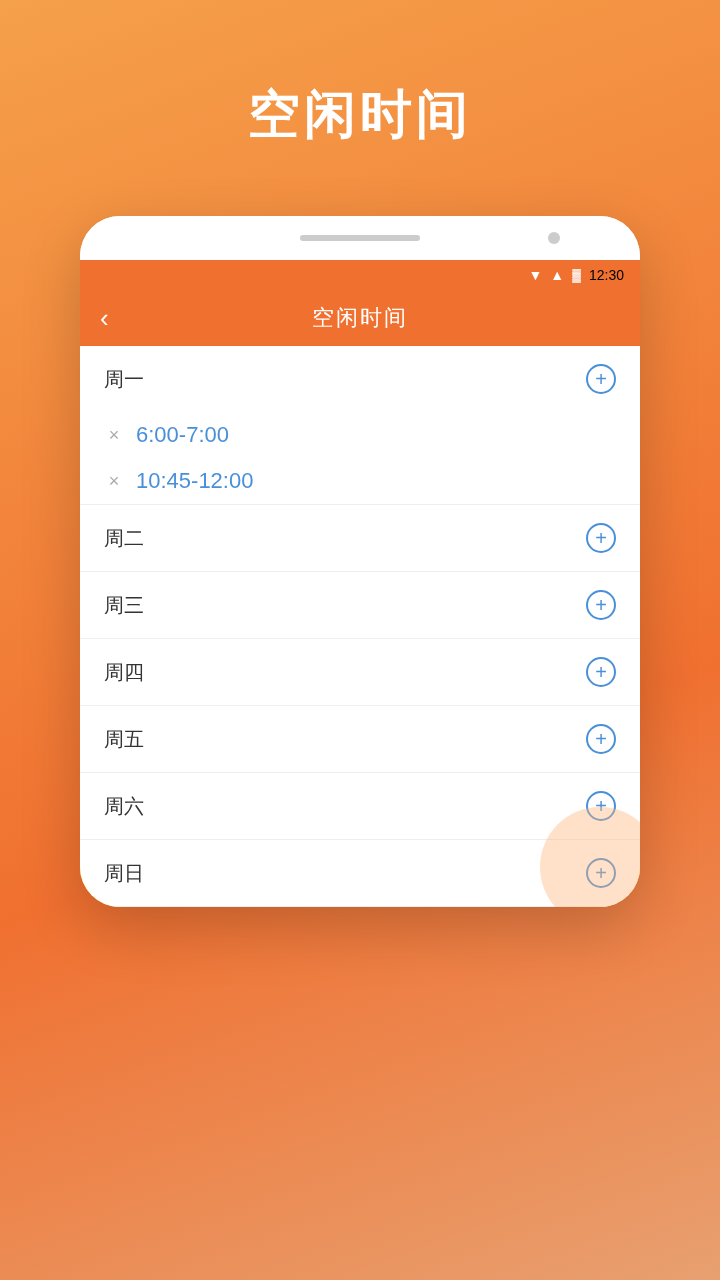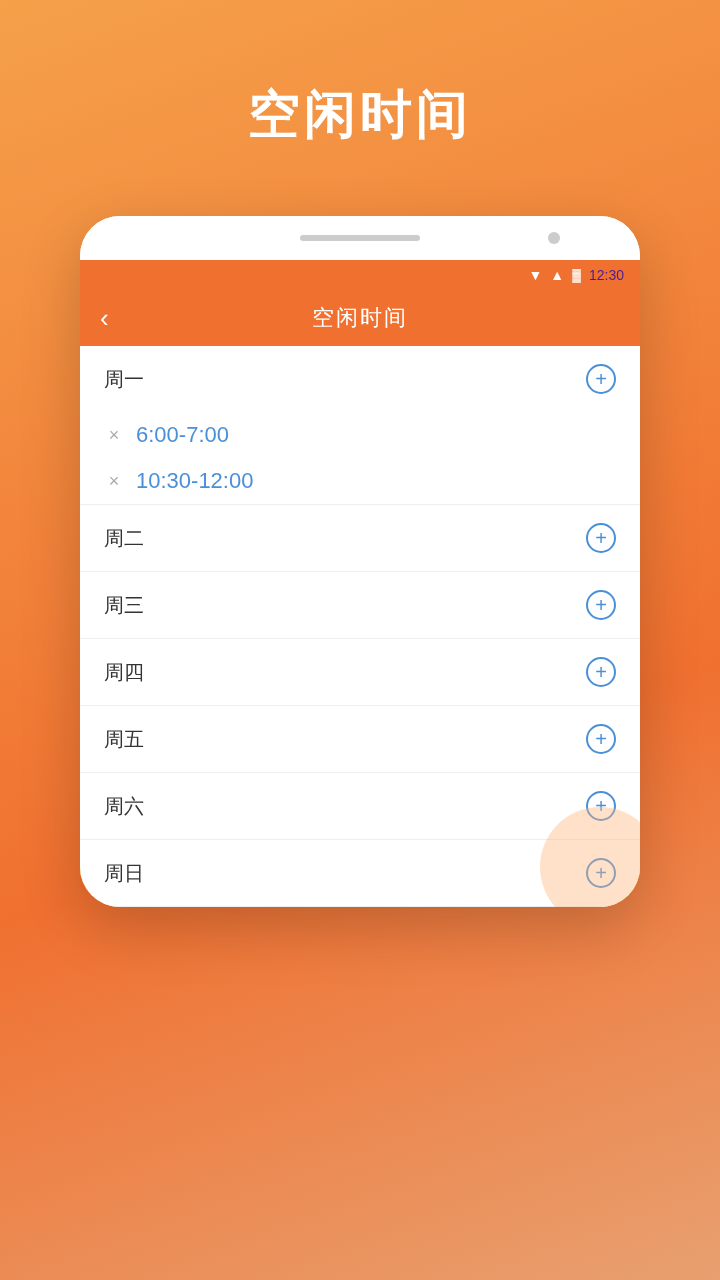--- a/index.html
+++ b/index.html
@@ -104,21 +104,21 @@
       color: white;
       font-size: 14px;
     }
 
     .status-battery {
       color: white;
       font-size: 12px;
     }
 
     .status-time {
-      color: #4c1d95;
+      color: #000000;
       font-size: 14px;
       font-weight: 500;
     }
 
     .app-nav-bar {
       background: #f07030;
       height: 56px;
       display: flex;
       align-items: center;
       justify-content: center;
@@ -246,21 +246,21 @@
         <div class="day-header">
           <span class="day-label">周一</span>
           <div class="add-btn">+</div>
         </div>
         <div class="time-slot">
           <div class="remove-btn">×</div>
           <span class="time-range">6:00-7:00</span>
         </div>
         <div class="time-slot">
           <div class="remove-btn">×</div>
-          <span class="time-range">10:30-12:00</span>
+          <span class="time-range">10:45-12:00</span>
         </div>
       </div>
       <div class="day-section">
         <div class="day-header">
           <span class="day-label">周二</span>
           <div class="add-btn">+</div>
         </div>
       </div>
       <div class="day-section">
         <div class="day-header">

